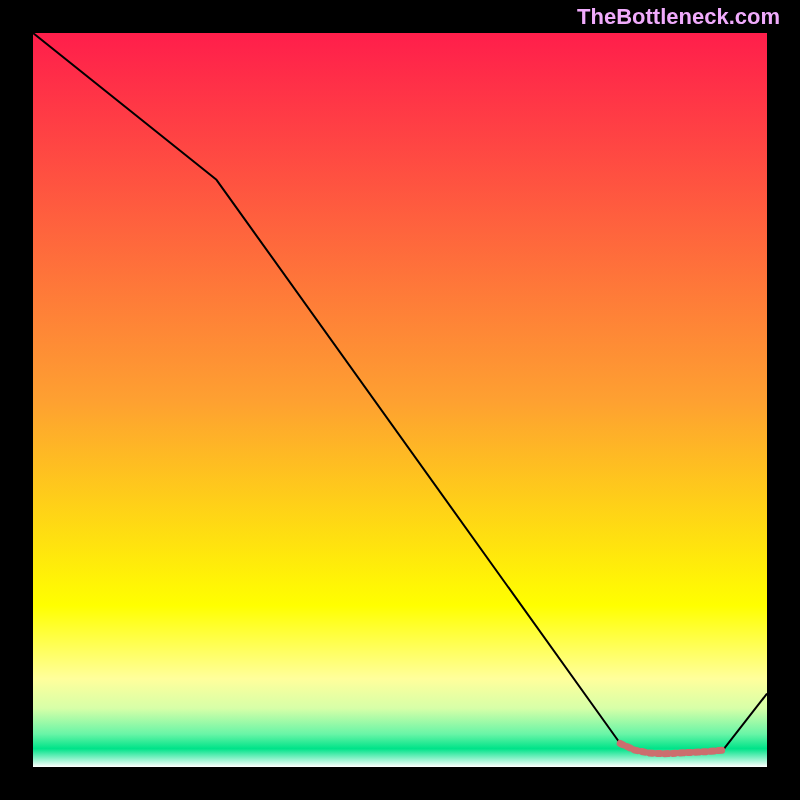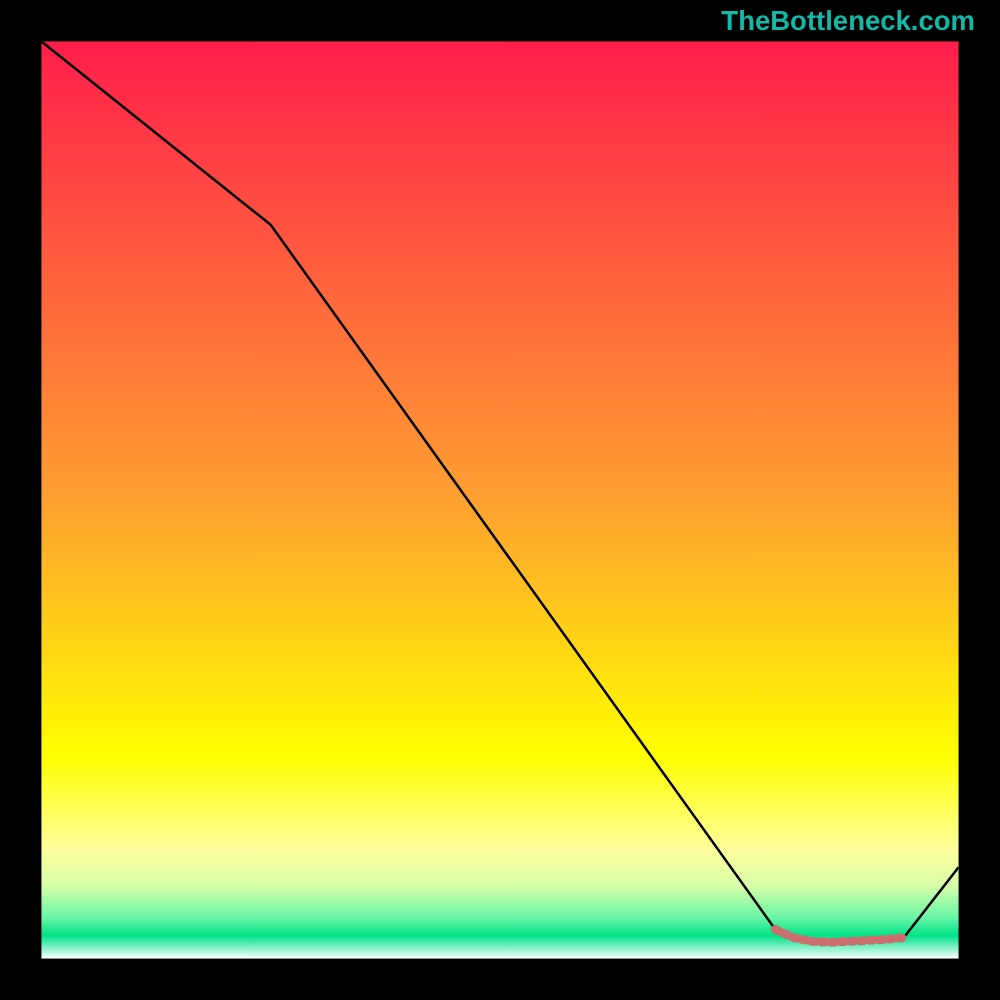--- a/index.html
+++ b/index.html
@@ -24,21 +24,21 @@
     position: absolute;
     left: 0;
     top: 0;
     width: 100%;
     height: 100%;
   }
   .attribution {
     position: absolute;
     top: 4px;
     right: 20px;
-    color: #14b8a6;
+    color: #f0abfc;
     font-size: 22px;
     font-weight: 600;
     font-family: Arial, sans-serif;
   }
   svg.lines {
     position: absolute;
     left: 0;
     top: 0;
     width: 100%;
     height: 100%;

